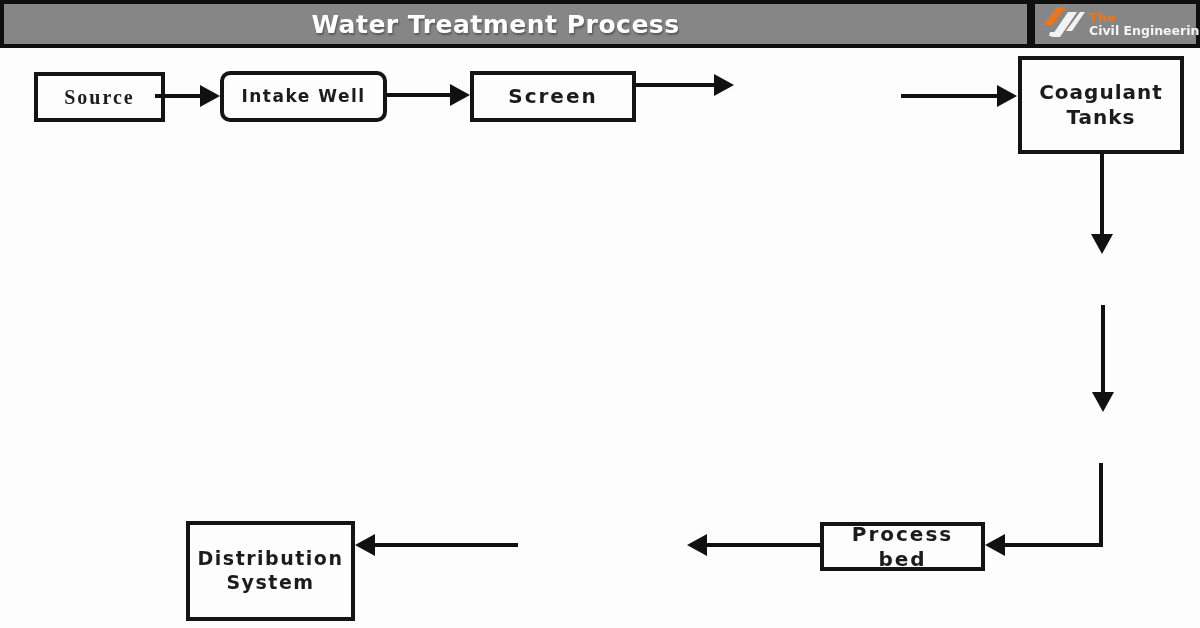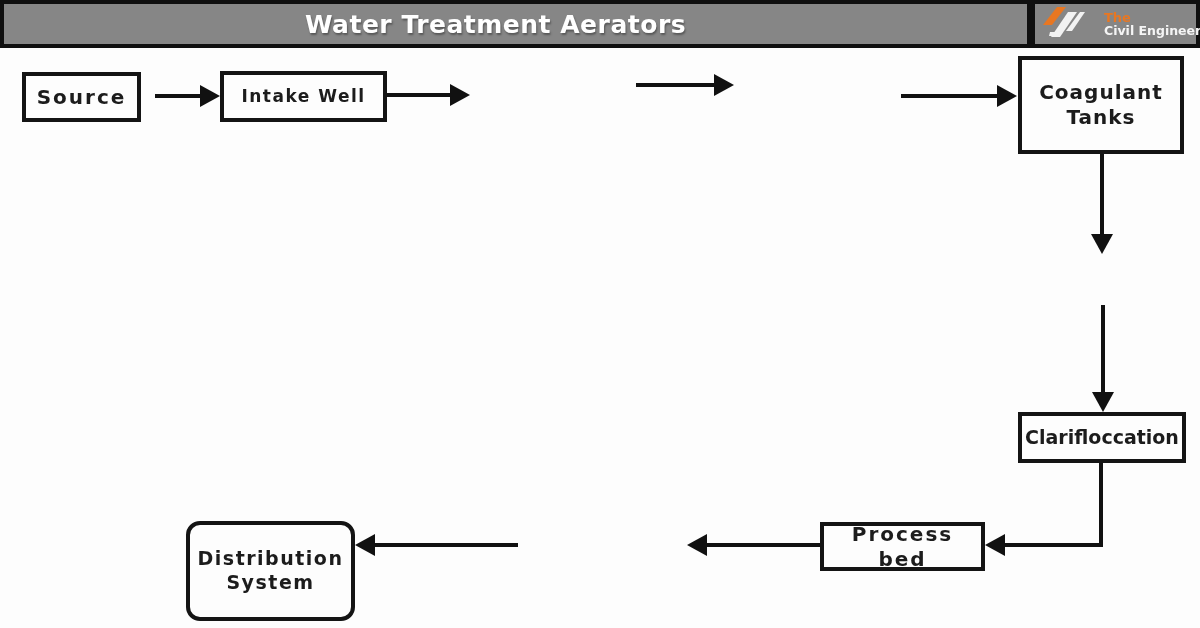--- a/index.html
+++ b/index.html
@@ -32,21 +32,21 @@
     white-space: nowrap;
   }
   .logo-panel {
     position: absolute;
     left: 1031px; top: 0;
     width: 169px; height: 48px;
     background: #868686;
     border: 4px solid #0f0f0f;
     box-sizing: border-box;
     display: flex; align-items: center;
-    gap: 19px;
+    gap: 4px;
     padding-left: 6px;
   }
   .logo-icon { flex: 0 0 auto; display: block; }
   .logo-text { line-height: 1.05; white-space: nowrap; }
   .logo-the   { color: #e87722; font-weight: bold; font-size: 13px; display: block; }
   .logo-civil { color: #f5f5f5; font-weight: bold; font-size: 12.5px; display: block; }
 
   
   .node {
     position: absolute;
@@ -55,30 +55,30 @@
     box-sizing: border-box;
     display: flex; align-items: center; justify-content: center;
     text-align: center;
     font-weight: bold;
     color: #1c1c1c;
     font-size: 20px;
     letter-spacing: 2px;
     line-height: 1.25;
     padding: 0 4px;
   }
-  .n-source          { left: 22px;   top: 72px;  width: 119px; height: 50px; }
-  .n-intake-well     { left: 220px;  top: 71px;  width: 167px; height: 51px; font-size: 17px; letter-spacing: 1.5px; }
+  .n-source          { left: 34px;   top: 72px;  width: 131px; height: 50px; font-family: Liberation Serif, serif; }
+  .n-intake-well     { left: 220px;  top: 71px;  width: 167px; height: 51px; font-size: 17px; letter-spacing: 1.5px; border-radius: 10px; }
   .n-screen          { left: 470px;  top: 71px;  width: 166px; height: 51px; }
   .n-aerators        { left: 736px;  top: 71px;  width: 165px; height: 51px; }
   .n-coagulant-tanks { left: 1018px; top: 56px;  width: 166px; height: 98px; letter-spacing: 1px; padding: 0 28px; }
   .n-flash-mixer     { left: 1019px; top: 254px; width: 166px; height: 51px; letter-spacing: 1.5px; white-space: nowrap; }
   .n-clarifloccation { left: 1018px; top: 412px; width: 168px; height: 51px; font-size: 19px; letter-spacing: 0; white-space: nowrap; padding: 0 2px; }
   .n-filter-bed      { left: 820px;  top: 522px; width: 165px; height: 49px; }
   .n-disinfection    { left: 518px;  top: 520px; width: 169px; height: 51px; letter-spacing: 1px; }
-  .n-distribution    { left: 186px;  top: 521px; width: 169px; height: 100px; font-size: 19px; letter-spacing: 1.5px; padding: 0 12px; border-radius: 14px; }
+  .n-distribution    { left: 186px;  top: 521px; width: 169px; height: 100px; font-size: 19px; letter-spacing: 1.5px; padding: 0 12px; }
 
   
   .h-line { position: absolute; height: 4px; background: #111111; }
   .v-line { position: absolute; width: 4px;  background: #111111; }
   .head-right {
     position: absolute; width: 0; height: 0;
     border-top: 11px solid transparent;
     border-bottom: 11px solid transparent;
     border-left: 20px solid #111111;
   }
@@ -94,42 +94,42 @@
     border-right: 11px solid transparent;
     border-top: 20px solid #111111;
   }
 </style>
 </head>
 <body>
 
 <div class="canvas">
 
   <div class="header-bar">
-    <span class="header-title">Water Treatment Aerators</span>
+    <span class="header-title">Water Treatment Process</span>
   </div>
 
   <div class="logo-panel">
     <span class="logo-icon">
       <svg width="44" height="36" viewBox="0 0 44 36">
         <polygon points="16,3 25,3 11,21 2,21" fill="#e87722"></polygon>
         <polygon points="27,8 36,8 19,33 10,33" fill="#f2f2f2"></polygon>
         <polygon points="39,8 44,8 31,27 25,27" fill="#f2f2f2"></polygon>
         <polygon points="9,28 16,28 15,32 8,32" fill="#f2f2f2"></polygon>
       </svg>
     </span>
     <span class="logo-text">
       <span class="logo-the">The</span>
       <span class="logo-civil">Civil Engineering</span>
     </span>
   </div>
 
   <div class="node n-source">Source</div>
   <div class="node n-intake-well">Intake Well</div>
+  <div class="node n-screen">Screen</div>
   <div class="node n-coagulant-tanks">Coagulant Tanks</div>
-  <div class="node n-clarifloccation">Clarifloccation</div>
   <div class="node n-filter-bed">Process bed</div>
   <div class="node n-distribution">Distribution System</div>
 
   <div class="h-line" style="left:155px; top:94px; width:47px;"></div>
   <div class="head-right" style="left:200px; top:85px;"></div>
 
   <div class="h-line" style="left:387px; top:93px; width:65px;"></div>
   <div class="head-right" style="left:450px; top:84px;"></div>
 
   <div class="h-line" style="left:636px; top:83px; width:80px;"></div>

